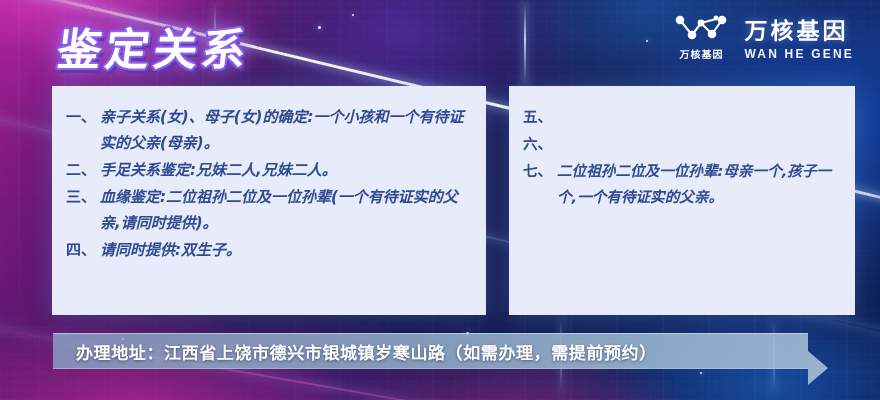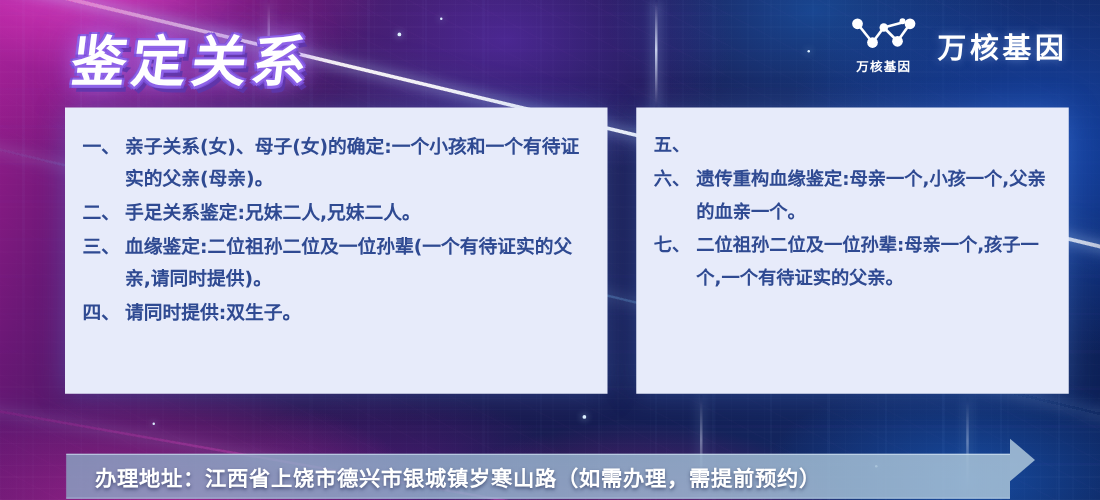--- a/index.html
+++ b/index.html
@@ -134,26 +134,26 @@
   .panel-left{left:52px;width:434px;}
   .panel-right{left:509px;width:346px;}
 
   .item{
     display:flex;
     font-family:"DejaVu Sans","Liberation Sans",sans-serif;
     font-size:15px;line-height:26px;color:#2f4a92;font-weight:600;
     margin-bottom:1px;
   }
   .item .num{flex:0 0 auto;width:34px;white-space:nowrap;}
-  .item .body{flex:1 1 auto;}
+  .item .body{flex:1 1 auto;font-style:italic;}
   .panel-right .item{font-size:14.6px;}
 
   
   .footer{
-    position:absolute;left:53px;top:363px;height:34px;width:755px;
+    position:absolute;left:53px;top:333px;height:34px;width:755px;
     background:linear-gradient(90deg,rgba(138,166,196,.80) 0%,rgba(150,178,205,.86) 55%,rgba(165,192,214,.88) 100%);
     border-top:1px solid rgba(225,240,255,.55);
     border-bottom:1px solid rgba(190,215,240,.45);
     display:flex;align-items:center;
   }
   .footer-arrow{
     position:absolute;left:808px;top:351px;width:0;height:0;
     border-top:17px solid transparent;border-bottom:17px solid transparent;
     border-left:20px solid rgba(168,195,216,.88);
   }
@@ -209,20 +209,21 @@
           <circle cx="29" cy="10" r="3.4"></circle>
           <circle cx="40" cy="21" r="4.3"></circle>
           <circle cx="50" cy="7" r="4.3"></circle>
           <circle cx="44" cy="5" r="2.4"></circle>
         </g>
       </svg>
       <span class="mark-cn">万核基因</span>
     </div>
     <div class="logo-word">
       <span class="w-cn">万核基因</span>
+      <span class="w-en">WAN HE GENE</span>
     </div>
   </div>
 
   <div class="panel panel-left">
     <div class="item">
       <span class="num">一、</span>
       <span class="body">亲子关系(女)、母子(女)的确定:一个小孩和一个有待证实的父亲(母亲)。</span>
     </div>
     <div class="item">
       <span class="num">二、</span>
@@ -237,21 +238,20 @@
       <span class="body">请同时提供:双生子。</span>
     </div>
   </div>
 
   <div class="panel panel-right">
     <div class="item">
       <span class="num">五、</span>
     </div>
     <div class="item">
       <span class="num">六、</span>
-      <span class="body">遗传重构血缘鉴定:母亲一个,小孩一个,父亲的血亲一个。</span>
     </div>
     <div class="item">
       <span class="num">七、</span>
       <span class="body">二位祖孙二位及一位孙辈:母亲一个,孩子一个,一个有待证实的父亲。</span>
     </div>
   </div>
 
   <div class="footer">
     <span class="footer-text">办理地址：江西省上饶市德兴市银城镇岁寒山路（如需办理，需提前预约）</span>
   </div>

